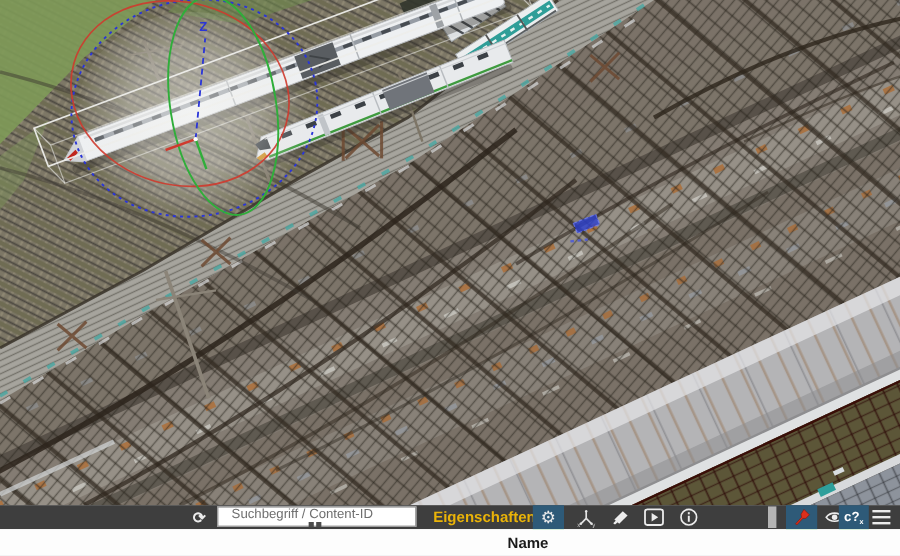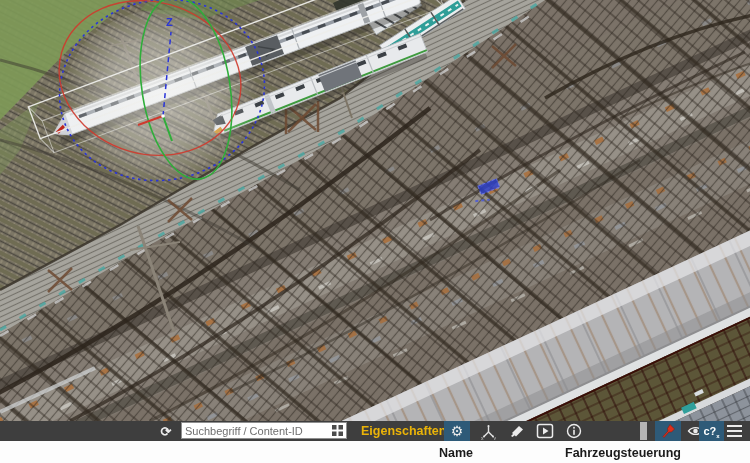--- a/index.html
+++ b/index.html
@@ -9,21 +9,21 @@
   
   #viewport{position:absolute;left:0;top:0;width:750px;height:421px;overflow:hidden;background:#7b7268;}
   #viewport svg{display:block;}
 
   
   #toolbar{position:absolute;left:0;top:421px;width:750px;height:20px;background:var(--toolbar-gray,#3e3e3e);}
   .tbtn{position:absolute;top:0;height:20px;display:flex;align-items:center;justify-content:center;color:#ececec;}
   .tbtn.active{background:var(--active-blue,#2e5a78);}
   .tab-underline{position:absolute;left:0;right:0;top:20px;height:3px;background:var(--accent-green,#2eb135);}
   #refresh-btn{left:155px;width:22px;font-size:13px;font-weight:bold;}
-  #search-wrap{position:absolute;left:181px;top:1px;width:166px;height:17px;background:#fff;border:1px solid #8f8f8f;display:flex;align-items:center;box-sizing:border-box;}
+  #search-wrap{position:absolute;left:181px;top:1px;width:166px;height:17px;background:#fff;border:1px solid #8f8f8f;display:flex;align-items:center;box-sizing:border-box;flex-direction:column;}
   #search-wrap input{flex:1;min-width:0;border:0;outline:none;font-family:"Liberation Sans",sans-serif;font-size:11px;color:#555;padding:0 3px;background:transparent;}
   #search-wrap input::placeholder{color:#6f6f6f;opacity:1;}
   #grid-icon{margin-right:3px;flex:0 0 auto;}
   #props-label{left:361px;width:84px;justify-content:flex-start;font-size:12.5px;font-weight:bold;color:#eab308;}
   #btn-gear{left:444px;width:26px;font-size:14px;}
   #btn-axis{left:475px;width:26px;}
   #btn-eraser{left:504px;width:26px;}
   #btn-play{left:532px;width:26px;}
   #btn-info{left:560px;width:27px;}
   #tb-separator{position:absolute;left:640px;top:1px;width:7px;height:18px;background:#b4b4b4;}
@@ -31,21 +31,21 @@
   #btn-eye{left:683px;width:25px;}
   #btn-unlink{left:699px;width:25px;font-weight:bold;color:#fff;}
   #btn-unlink .ul-main{font-size:11px;line-height:1;}
   #btn-unlink .ul-sub{font-size:6px;line-height:1;align-self:flex-end;margin:0 0 2px 0;}
   #btn-menu{left:724px;width:21px;flex-direction:column;justify-content:center;gap:2.5px;}
   #btn-menu i{display:block;width:15px;height:2.5px;background:#ececec;}
 
   
   #bottom-row{position:absolute;left:0;top:441px;width:750px;height:22px;background:#fdfdfd;}
   .col-head{position:absolute;top:5px;font-size:12.5px;font-weight:bold;color:#1a1a1a;}
-  #col-name{left:404px;padding-left:35px;}
+  #col-name{left:388px;padding-left:35px;}
   #col-fahrzeug{left:565px;}
 </style>
 </head>
 <body>
 
 <div id="app">
 
   <div id="viewport">
     <svg width="750" height="421" viewBox="0 0 750 421" xmlns="http://www.w3.org/2000/svg">
       <defs>
@@ -350,16 +350,15 @@
 
     <div class="tbtn" id="btn-menu">
       <i></i>
         <i></i>
         <i></i>
     </div>
   </div>
 
   <div id="bottom-row">
     <span class="col-head" id="col-name">Name</span>
-    <span class="col-head" id="col-fahrzeug">Fahrzeugsteuerung</span>
   </div>
 
 </div>
 
 </body></html>

